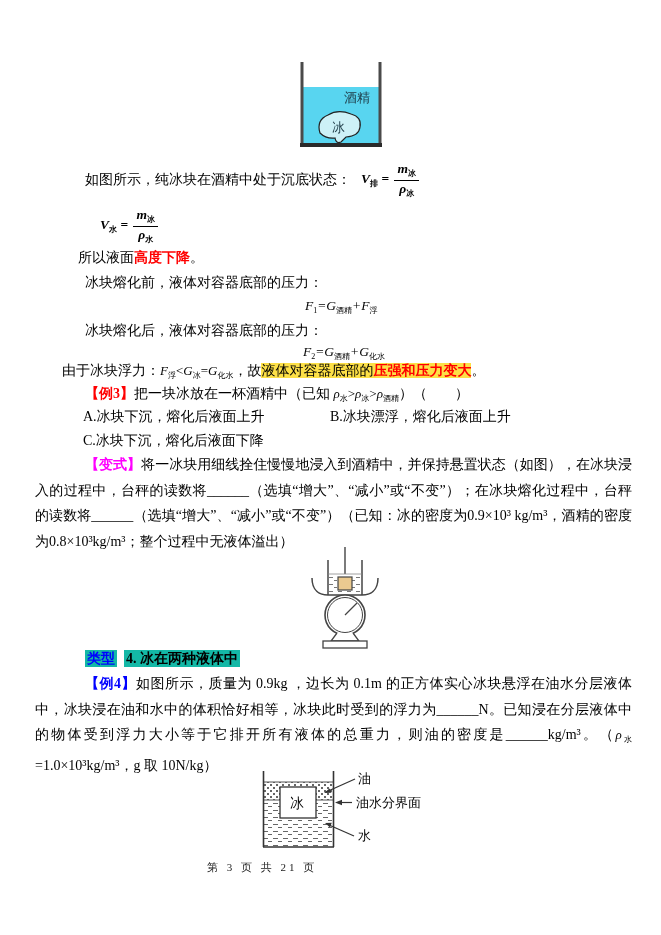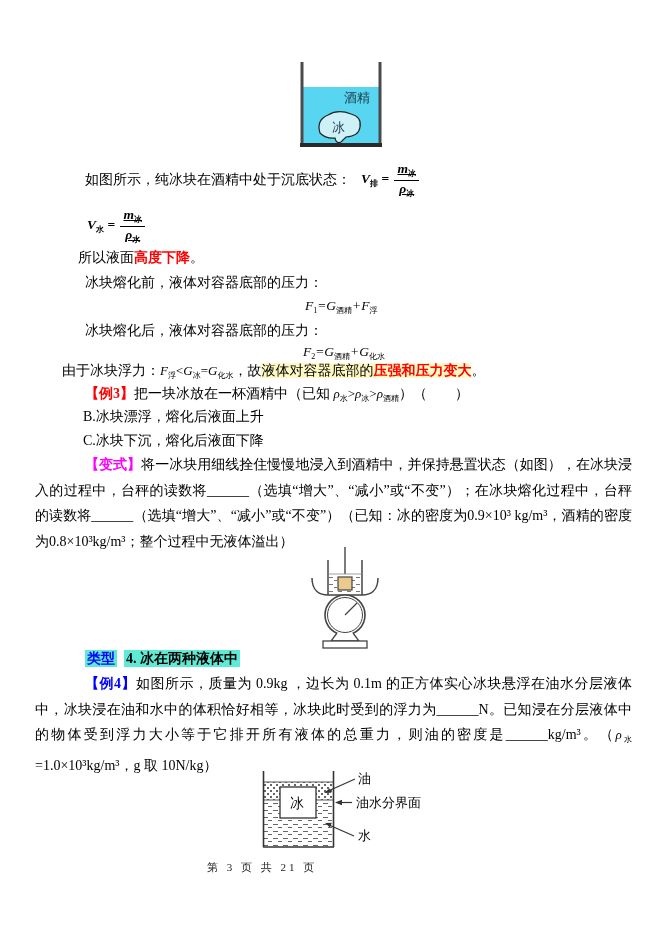--- a/index.html
+++ b/index.html
@@ -7,30 +7,30 @@
     width:661px;height:935px;background:#ffffff;position:relative;
     font-family:"Liberation Serif","DejaVu Serif",serif;
     font-size:14px;color:#000;overflow:hidden;
   }
   .abs{position:absolute;}
   .nowrap{white-space:nowrap;}
   
   .math{font-family:"Liberation Serif",serif;font-style:italic;}
   .math sub,.subs{font-style:normal;font-size:8px;vertical-align:-3px;letter-spacing:0;}
   .bmath{font-weight:bold;}
-  .frac{display:inline-block;vertical-align:middle;text-align:center;line-height:1.05;margin-left:2px;text-decoration:underline;}
+  .frac{display:inline-block;vertical-align:middle;text-align:center;line-height:1.05;margin-left:2px;}
   .frac .num{display:block;border-bottom:1.4px solid #000;padding:0 3px 1px 3px;}
   .frac .den{display:block;padding:1px 3px 0 3px;}
   .vline{display:flex;align-items:center;height:44px;}
   
   .red{color:#ff0000;font-weight:bold;}
-  .hl{background:#fef9c3;}
+  .hl{background:#fde047;}
   .magenta{color:#ff00ff;font-weight:bold;}
   .blue{color:#0000ff;font-weight:bold;}
-  .greenhl{background:#5eead4;font-weight:bold;}
+  .greenhl{background:#14b8a6;font-weight:bold;}
   .type-head span{padding:1px 2px;}
   
   .para{width:597px;text-align:justify;line-height:25.5px;text-indent:50px;}
   .optrow{display:flex;}
   .optrow .opt1{width:247px;}
   .footer{width:524px;text-align:center;font-size:11px;letter-spacing:3px;color:#222;}
 </style>
 </head>
 <body>
 
@@ -52,21 +52,21 @@
     <i>V</i><sub>排</sub>
     <span style="font-style:normal;">=</span>
     <span class="frac">
       <span class="num"><i>m</i><sub>冰</sub></span>
       <span class="den"><i>ρ</i><sub>冰</sub></span>
     </span>
   </span>
 </div>
 
 <div class="abs vline nowrap" style="left:85px;top:204px;">
-  <span class="math bmath" style="font-size:13.5px;margin-left:2px;">
+  <span class="math bmath" style="font-size:13.5px;margin-left:15px;">
     <i>V</i><sub>水</sub>
     <span style="font-style:normal;">=</span>
     <span class="frac">
       <span class="num"><i>m</i><sub>冰</sub></span>
       <span class="den"><i>ρ</i><sub>水</sub></span>
     </span>
   </span>
 </div>
 
 <div class="abs nowrap" style="left:78px;top:249px;">
@@ -87,20 +87,21 @@
 
 <div class="abs nowrap" style="left:62px;top:362px;">
   <span>由于冰块浮力：</span><span class="math" style="font-size:13px;"><i>F</i><sub>浮</sub><span style="font-style:normal;">&lt;</span><i>G</i><sub>冰</sub><span style="font-style:normal;">=</span><i>G</i><sub>化水</sub></span><span>，故</span><span class="hl">液体对容器底部的</span><span class="hl red">压强和压力变大</span><span>。</span>
 </div>
 
 <div class="abs nowrap" style="left:85px;top:385px;">
   <span class="red">【例3】</span><span>把一块冰放在一杯酒精中（已知 </span><span class="math" style="font-size:13px;"><i>ρ</i><sub>水</sub><span style="font-style:normal;">&gt;</span><i>ρ</i><sub>冰</sub><span style="font-style:normal;">&gt;</span><i>ρ</i><sub>酒精</sub></span><span>）（　　）</span>
 </div>
 
 <div class="abs optrow nowrap" style="left:83px;top:408px;">
+  <span class="opt1">A.冰块下沉，熔化后液面上升</span>
   <span>B.冰块漂浮，熔化后液面上升</span>
 </div>
 <div class="abs optrow nowrap" style="left:83px;top:432px;flex-direction:column;">
   <span class="opt1">C.冰块下沉，熔化后液面下降</span>
 </div>
 
 <div class="abs para" style="left:35px;top:452px;">
   <span class="magenta">【变式】</span><span>将一冰块用细线拴住慢慢地浸入到酒精中，并保持悬置状态（如图），在冰块浸入的过程中，台秤的读数将______（选填“增大”、“减小”或“不变”）；在冰块熔化过程中，台秤的读数将______（选填“增大”、“减小”或“不变”）（已知：冰的密度为0.9×10³ kg/m³，酒精的密度为0.8×10³kg/m³；整个过程中无液体溢出）</span>
 </div>
 

